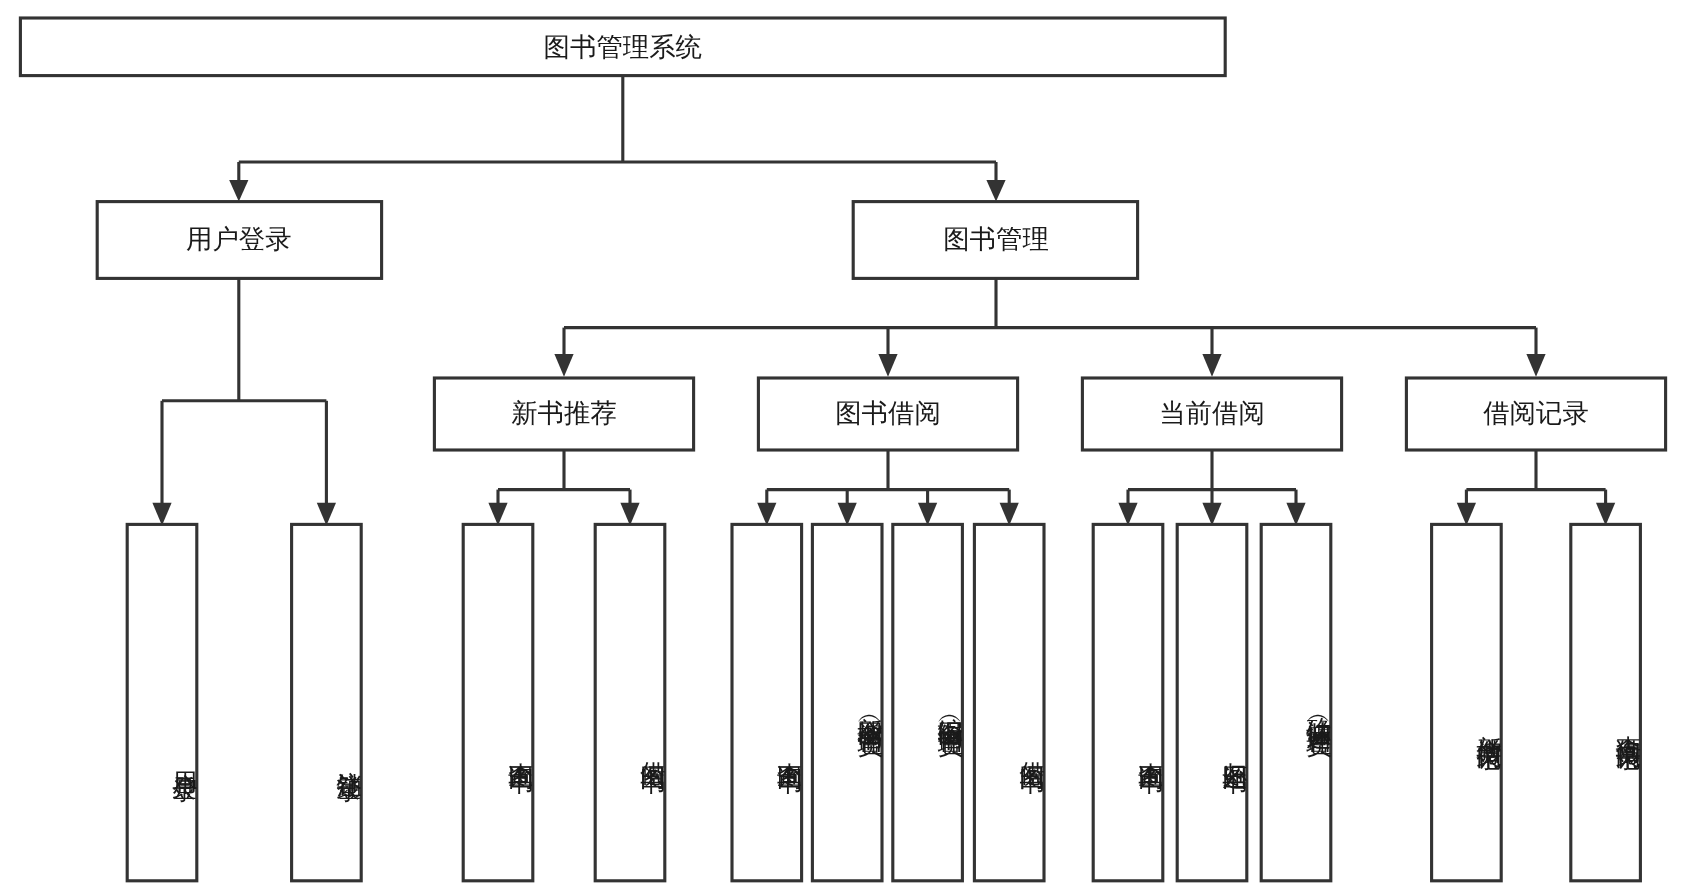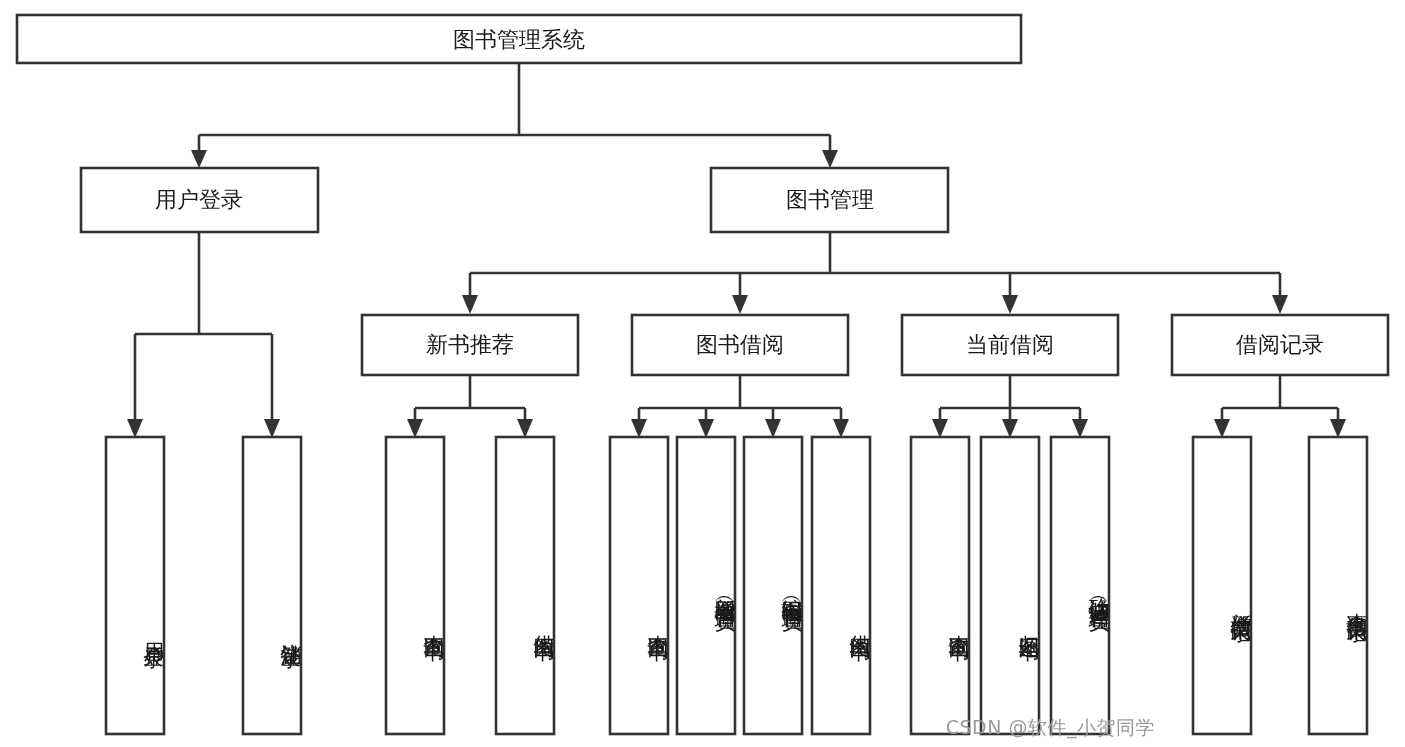--- a/index.html
+++ b/index.html
@@ -226,15 +226,14 @@
   <div class="leaf-text" style="left:744px; top:437px; width:58px; height:297px; padding-top:8px; box-sizing:border-box;">编辑图书（管理员）</div>
   <div class="leaf-text" style="left:812px; top:437px; width:58px; height:297px; padding-top:72px; box-sizing:border-box;">借阅图书</div>
 
   <div class="leaf-text" style="left:911px; top:437px; width:58px; height:297px; padding-top:72px; box-sizing:border-box;">查询图书</div>
   <div class="leaf-text" style="left:981px; top:437px; width:58px; height:297px; padding-top:72px; box-sizing:border-box;">归还图书</div>
   <div class="leaf-text" style="left:1051px; top:437px; width:58px; height:297px; padding-top:8px; box-sizing:border-box;">确认归还（管理员）</div>
 
   <div class="leaf-text" style="left:1193px; top:437px; width:58px; height:297px; padding-top:32px; box-sizing:border-box;">新增借阅记录</div>
   <div class="leaf-text" style="left:1309px; top:437px; width:58px; height:297px; padding-top:32px; box-sizing:border-box;">查询借阅记录</div>
 
-  <div class="watermark">CSDN @软件_小贺同学</div>
 
 </div>
 
 </body></html>

